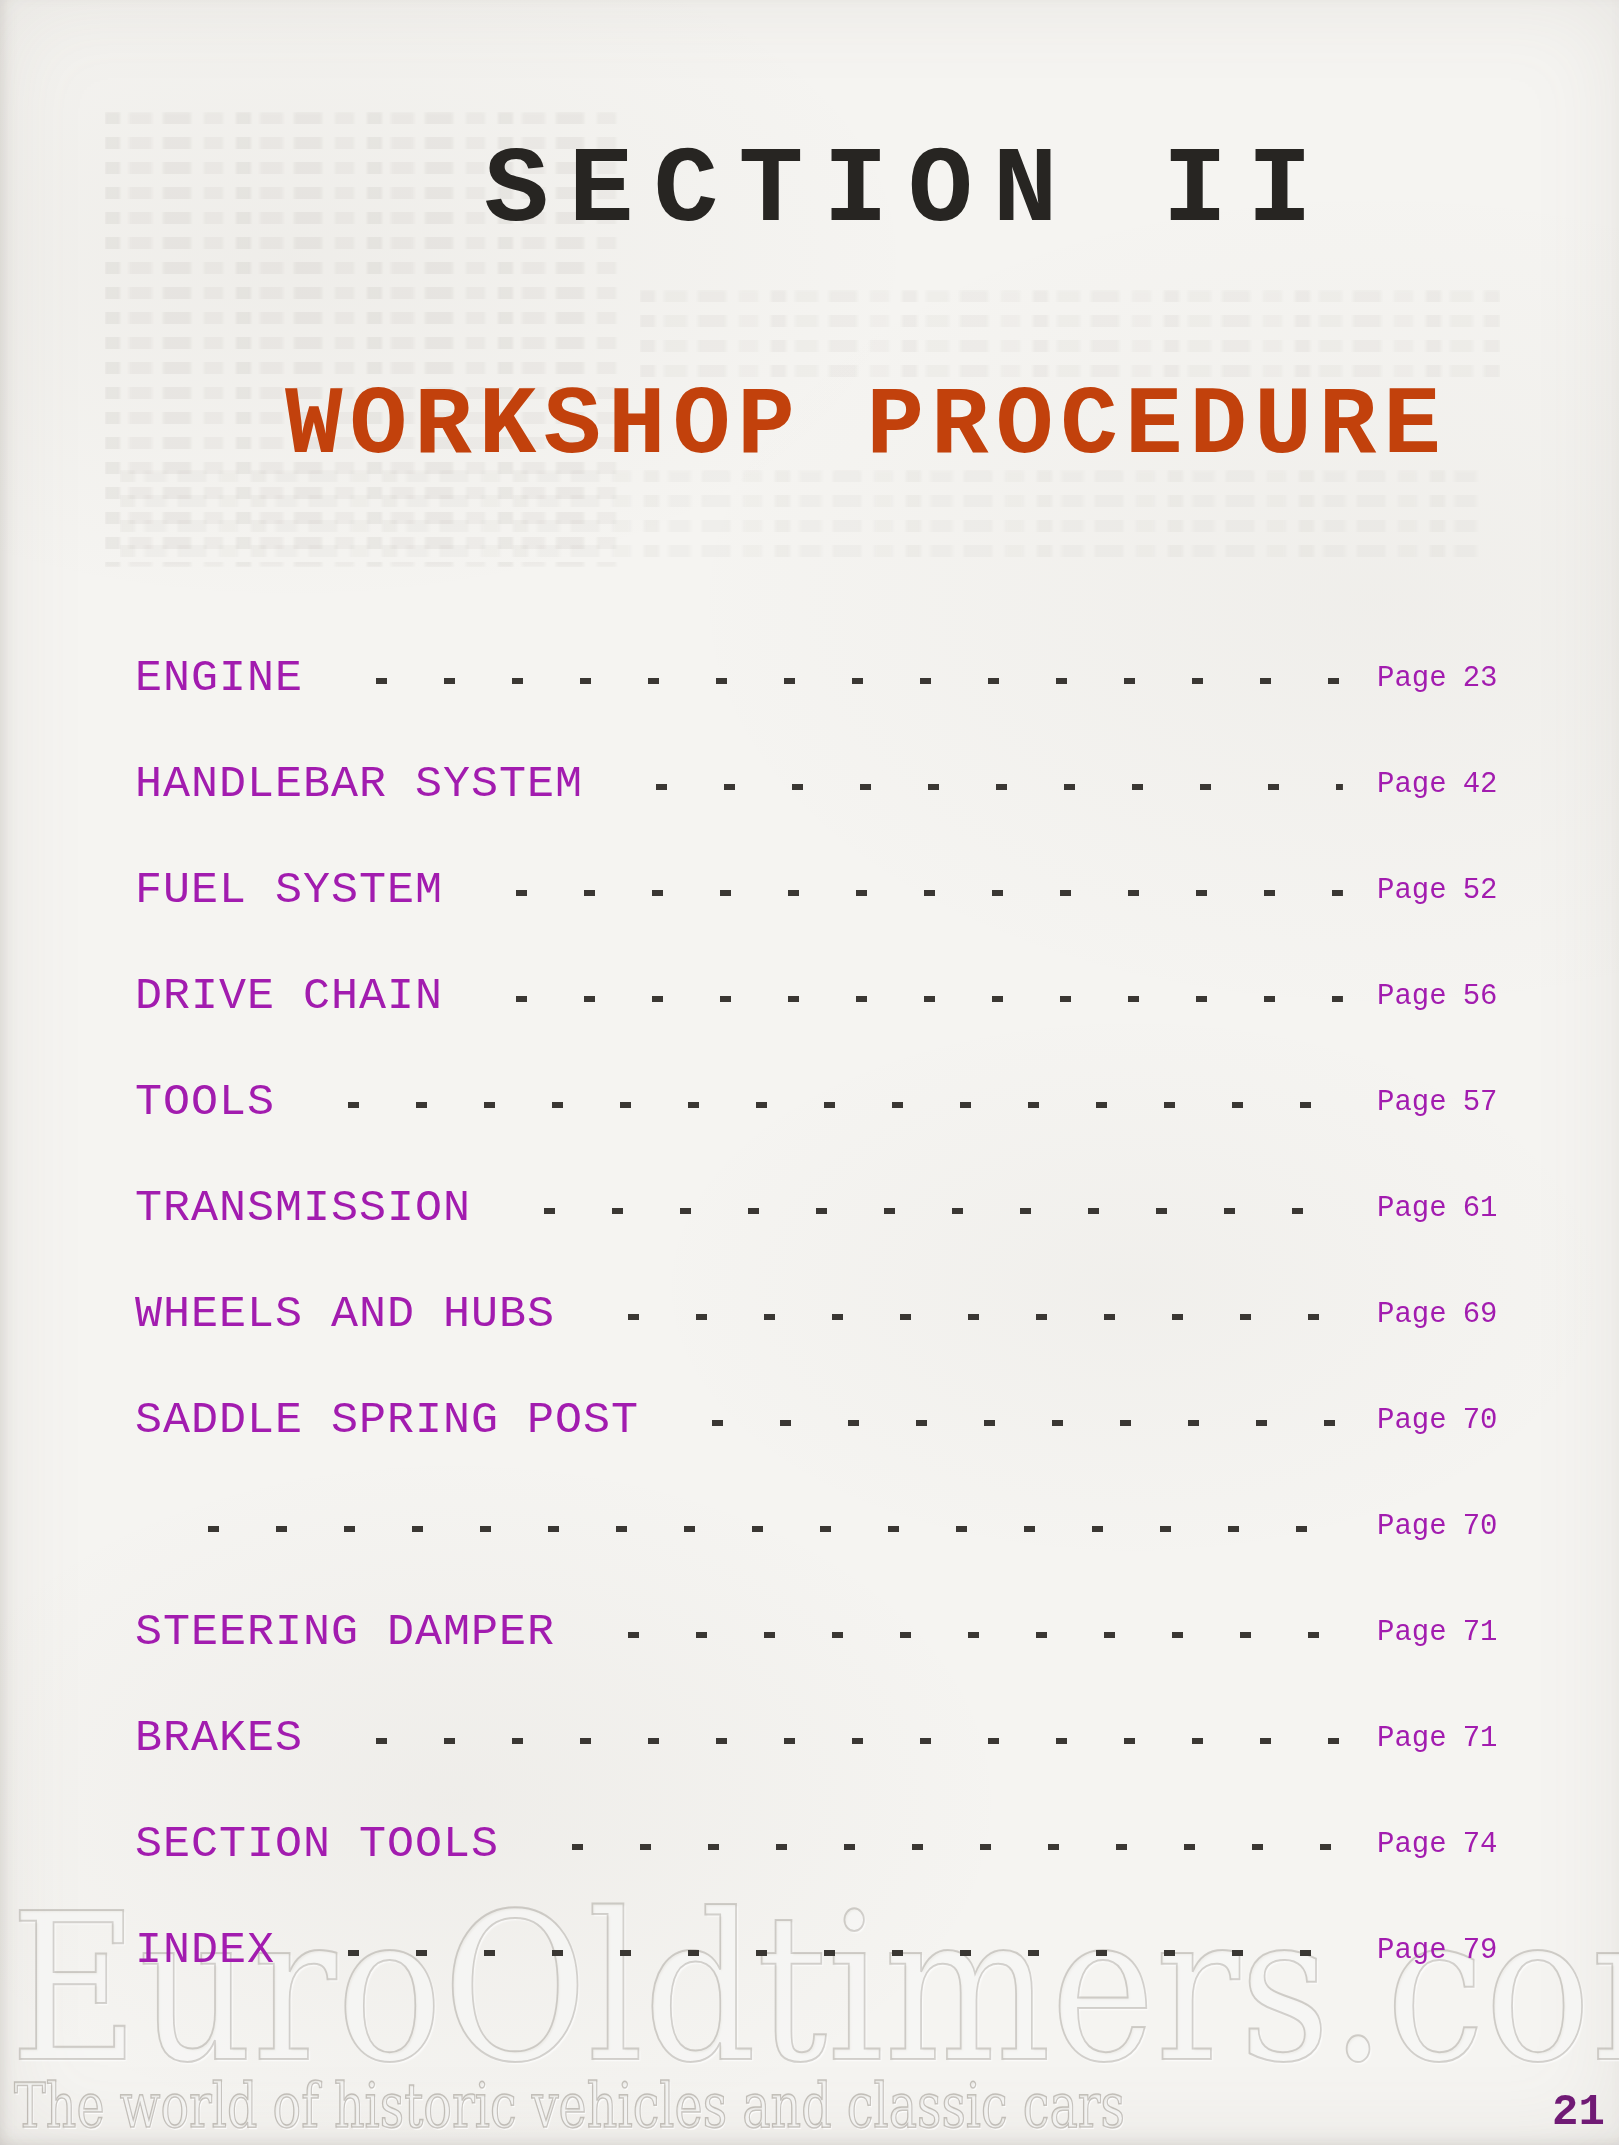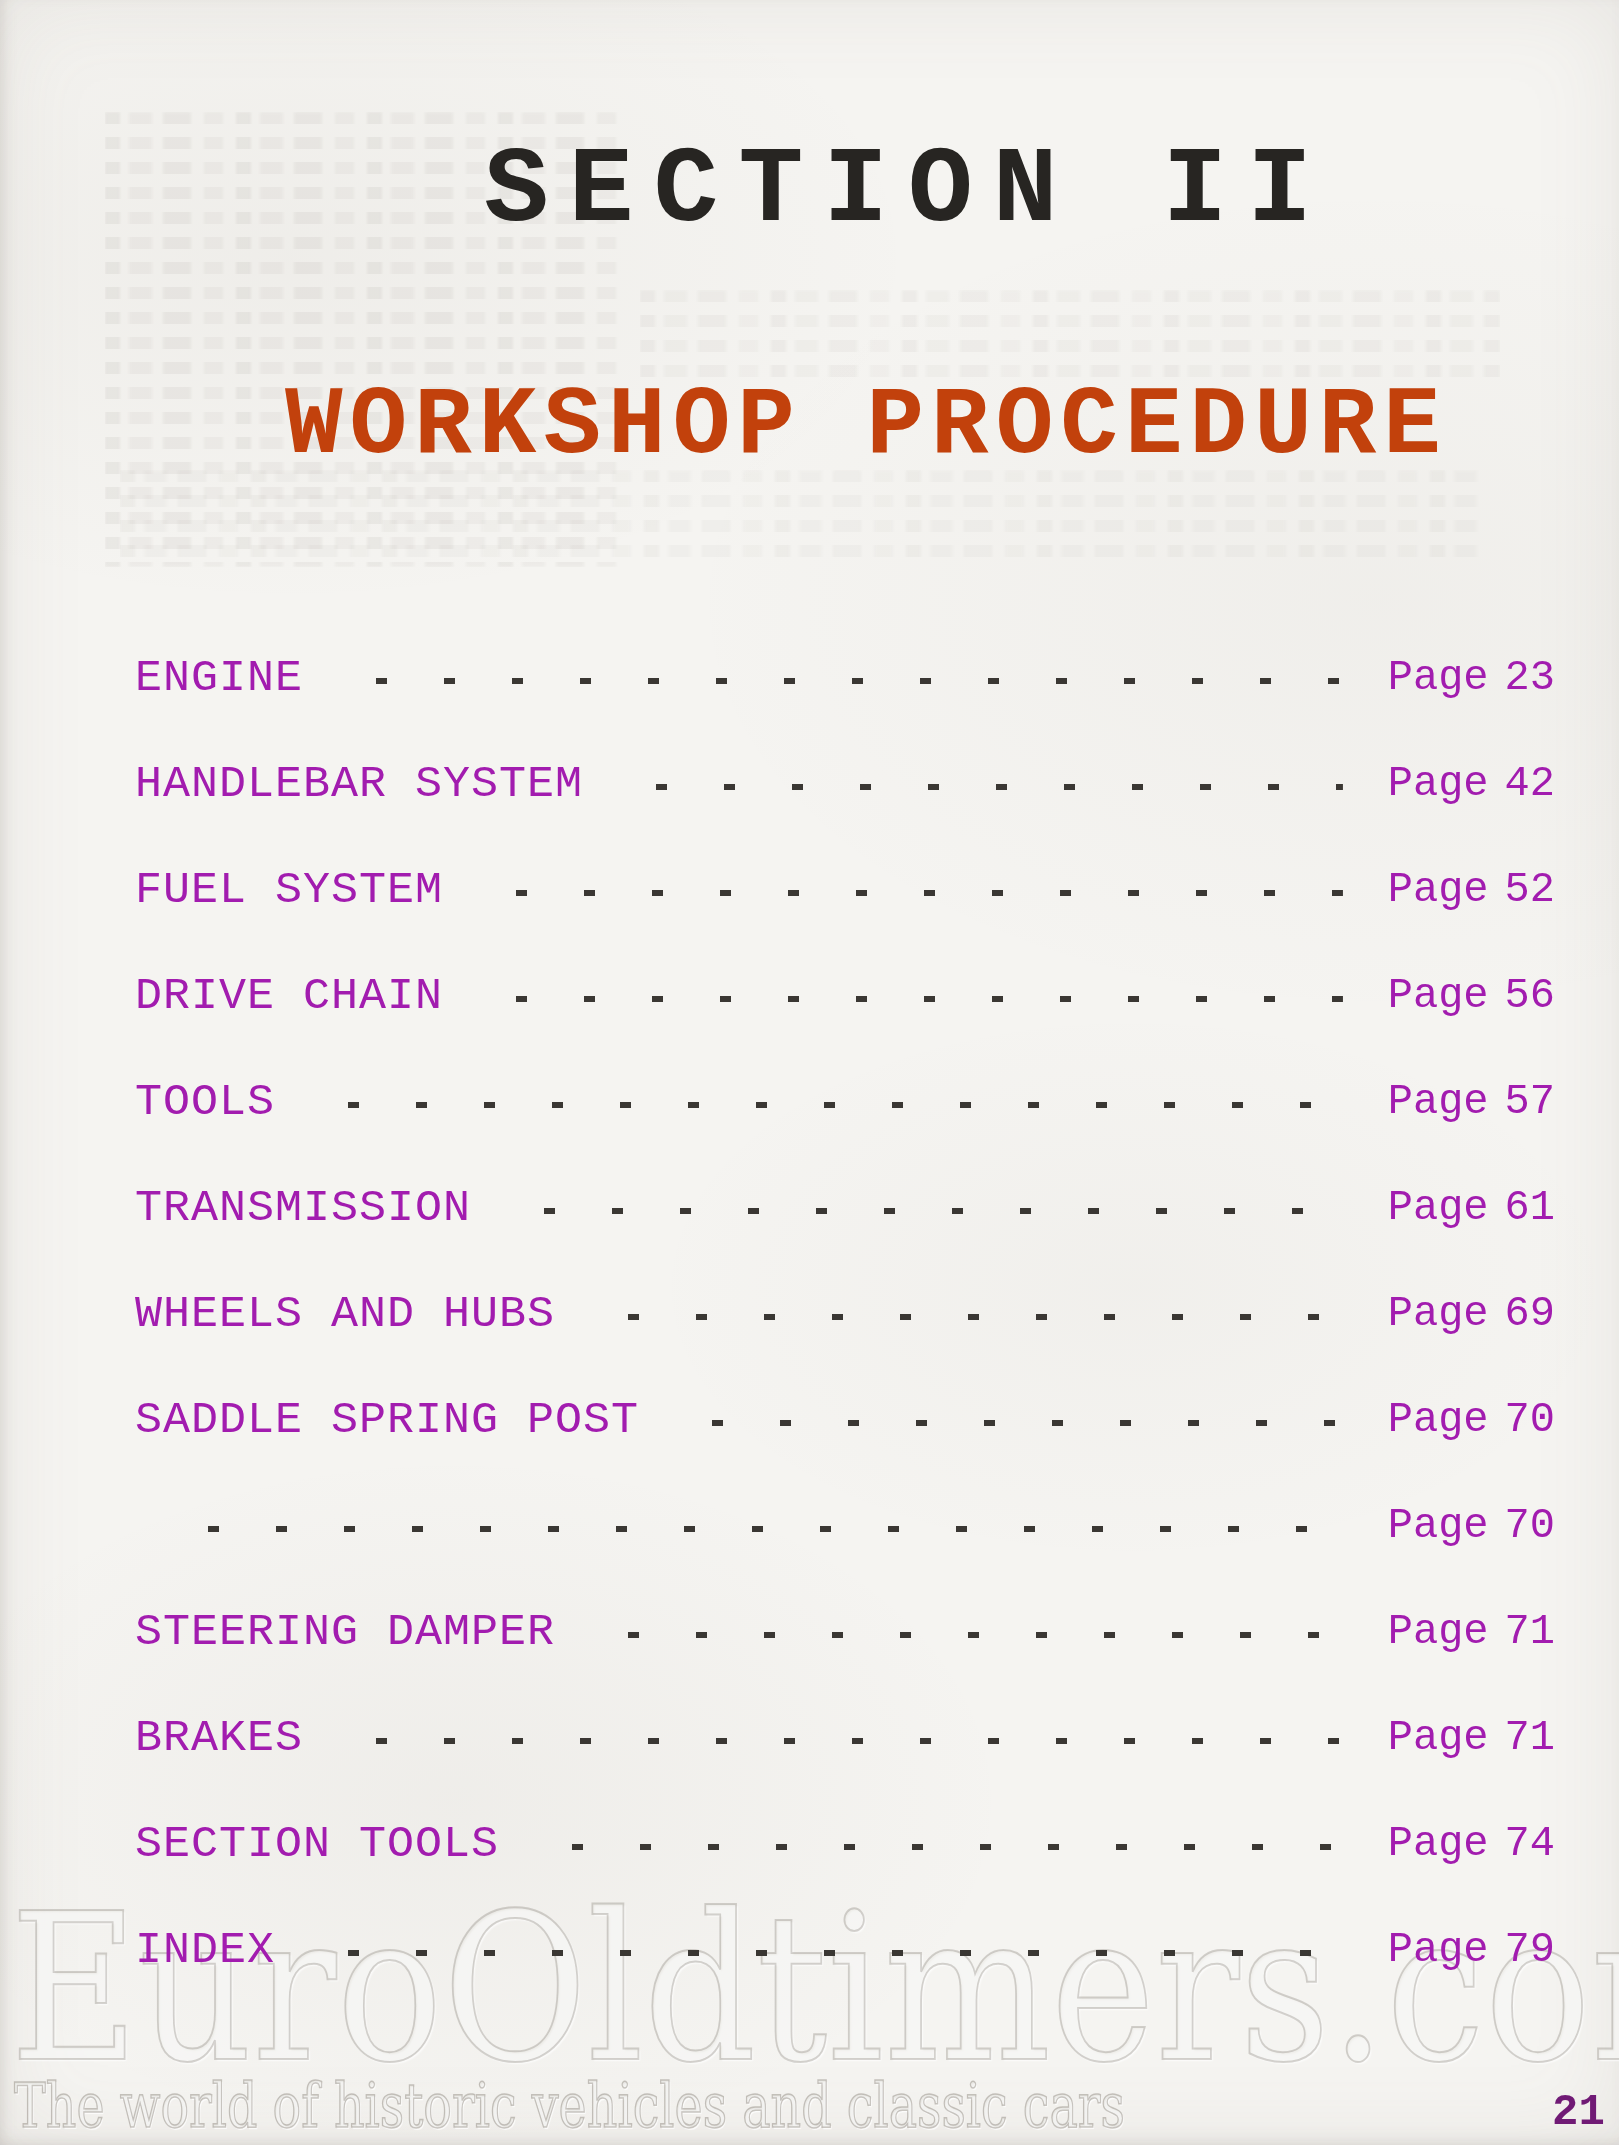--- a/index.html
+++ b/index.html
@@ -51,21 +51,21 @@
     display:flex;align-items:center;height:44px;margin-bottom:62px;
     font-size:45px;font-weight:400;color:#a21caf;
   }
   .lbl{white-space:nowrap;letter-spacing:1px;}
   .leader{
     flex:1;height:6px;align-self:center;transform:translateY(3px);
     margin:0 34px 0 16px;
     background-image:repeating-linear-gradient(90deg, transparent 0 57px, #3a3733 57px 68px);
     background-position:right center;
   }
-  .pagecell{width:178px;text-align:right;white-space:nowrap;font-size:42px;}
+  .pagecell{width:178px;white-space:nowrap;font-size:29px;}
   .pagecell .num{margin-left:16px;}
   .folio{
     position:absolute;left:1552px;top:2090px;
     font-size:44px;font-weight:700;color:#701a75;line-height:1;
   }
   .wm-brand{
     position:absolute;left:10px;top:1886px;
     font-family:"DejaVu Serif","Liberation Serif",serif;
     font-size:205px;line-height:1;white-space:nowrap;
     transform:scaleX(.86);transform-origin:left top;

